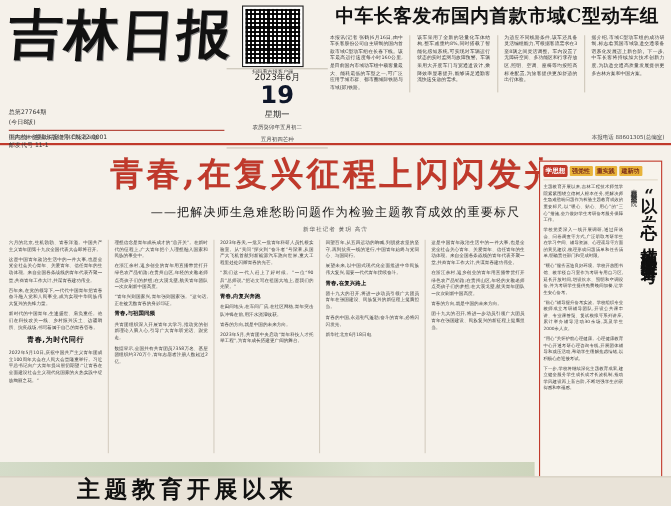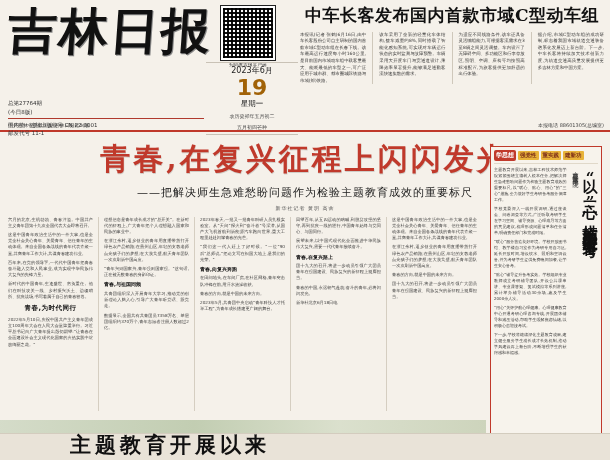--- a/index.html
+++ b/index.html
@@ -37,21 +37,21 @@
     background-blend-mode:multiply;
     border:2px solid #fff;outline:1px solid #222;
   }
   .qr-cap{font-size:4.5px;color:#333;margin-top:2px;letter-spacing:.2px;}
 
   .date-block{
     position:absolute;left:206px;top:62px;width:92px;text-align:center;
     border:1px solid #c9c2b6;border-left:none;border-right:none;padding:2px 0 3px 0;
   }
   .date-ym{font-size:8px;color:#222;}
-  .date-day{font-size:22px;font-weight:bold;line-height:1.05;color:#a16207;}
+  .date-day{font-size:22px;font-weight:bold;line-height:1.05;color:#0f172a;}
   .date-week{font-size:7.5px;color:#222;}
   .date-extra{font-size:5px;color:#444;line-height:1.6;margin-top:3px;}
 
   .lead-block{position:absolute;left:300px;top:6px;right:6px;}
   .lead-head{
     font-family:"DejaVu Serif","Liberation Serif",serif;
     font-weight:bold;font-size:17px;letter-spacing:.5px;color:#111;
     text-align:center;line-height:1.15;
   }
   .lead-cols{display:flex;gap:6px;margin-top:6px;}

